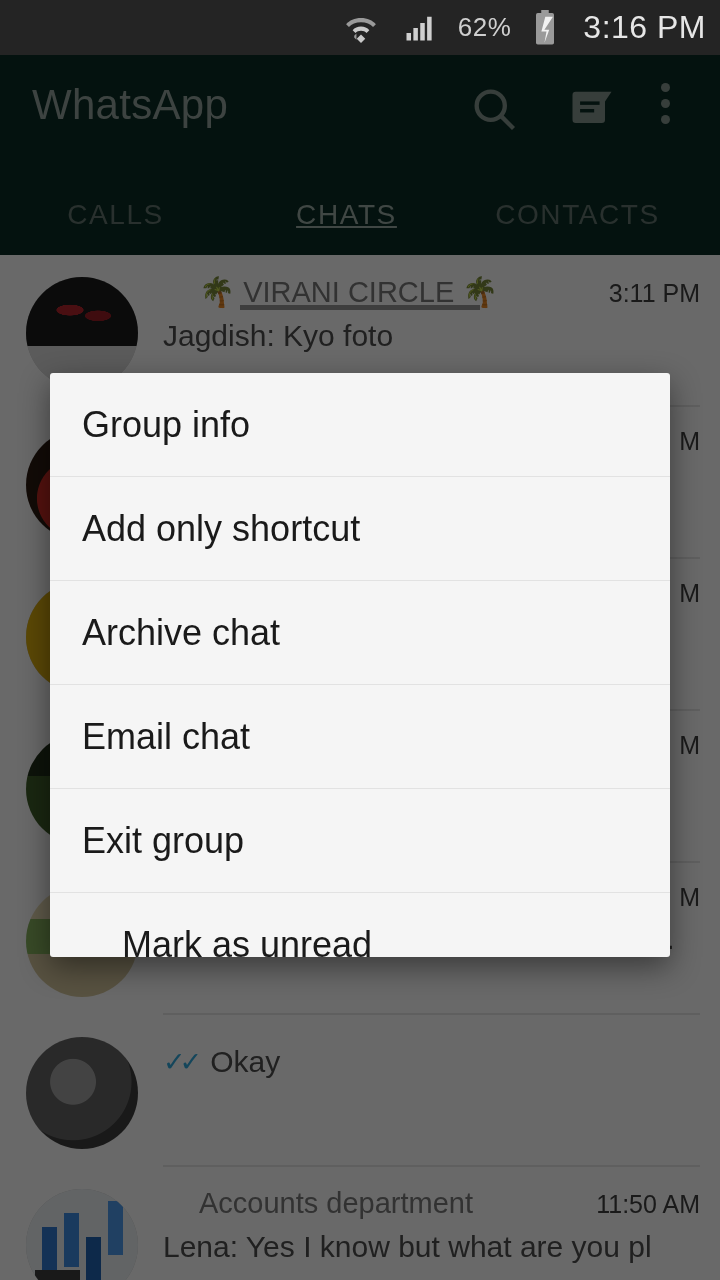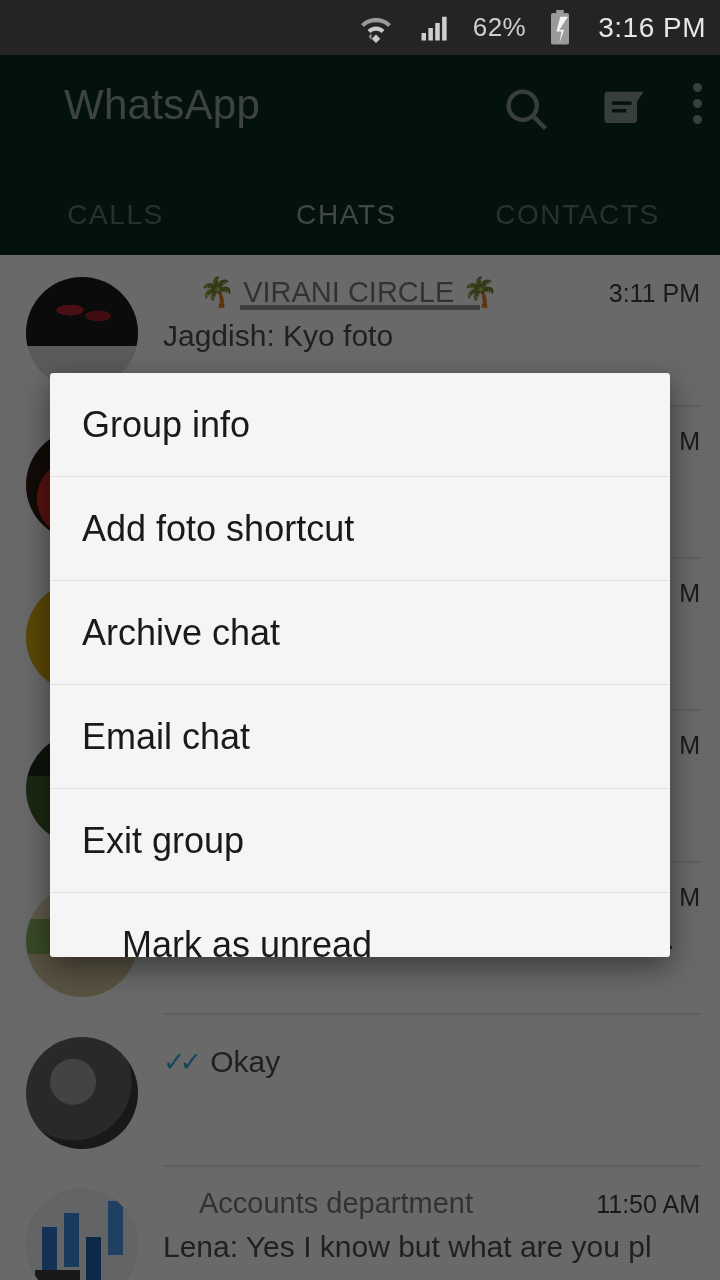--- a/index.html
+++ b/index.html
@@ -12,44 +12,44 @@
   #screen { position:relative; width:720px; height:1280px; overflow:hidden; background:#efefef; }
 
   
   #statusbar{
     position:absolute; top:0; left:0; width:720px; height:55px;
     background:#242424; display:flex; align-items:center; justify-content:flex-end;
     padding-right:14px; gap:22px; z-index:40;
   }
   .sb-icon{ display:flex; align-items:center; }
   .sb-text{ color:#cfcfcf; font-size:26px; letter-spacing:.5px; }
-  #sb-clock{ color:#e6e6e6; font-size:28px; font-weight:400; letter-spacing:.5px; margin-left:4px;}
+  #sb-clock{ color:#e6e6e6; font-size:32px; font-weight:400; letter-spacing:.5px; margin-left:4px;}
 
   
   #appbar{
     position:absolute; top:55px; left:0; width:720px; height:200px;
     background:#0b2b23; z-index:10;
   }
-  #appbar-top{ position:relative; height:105px;margin-left:32px; }
+  #appbar-top{ position:relative; height:105px; }
   #app-title{
     position:absolute; left:32px; top:26px;
     color:#8b9a94; font-size:42px; font-weight:400; letter-spacing:.3px;
   }
   .bar-action{ position:absolute; top:28px; width:52px; height:52px; }
   #search-btn{ left:468px; }
   #newchat-btn{ left:566px; }
   #overflow-btn{ left:655px; width:20px; }
   .dot{ width:9px; height:9px; border-radius:50%; background:#7e8d87; margin:0 auto 7px auto; }
 
   #tabs{ position:absolute; top:120px; left:0; width:693px; height:80px; display:flex; }
   .tab{
     flex:1; display:flex; align-items:center; justify-content:center;
     color:#5d6f69; font-size:28px; letter-spacing:1.6px;
   }
-  .tab.active{ color:#93a29c; }
+  .tab.active{ color:#93a29c;text-decoration:underline; }
   #tab-indicator{
     position:absolute; left:240px; top:250px; width:240px; height:5px; background:#8e8e8e;
   }
 
   
   #chatlist{ position:absolute; top:255px; left:0; width:720px; bottom:0; background:#efefef; z-index:5;}
   .chat-row{ position:relative; height:152px; }
   .avatar{
     position:absolute; left:26px; top:22px; width:112px; height:112px;
     border-radius:50%; overflow:hidden; background:#b9b9b9;
@@ -248,21 +248,21 @@
       <div class="tab active">CHATS</div>
       <div class="tab">CONTACTS</div>
     </div>
     <div id="tab-indicator"></div>
   </div>
 
   <div id="scrim"></div>
 
   <div id="dialog">
     <div class="menu-item">Group info</div>
-    <div class="menu-item">Add foto shortcut</div>
+    <div class="menu-item">Add only shortcut</div>
     <div class="menu-item">Archive chat</div>
     <div class="menu-item">Email chat</div>
     <div class="menu-item">Exit group</div>
     <div class="menu-item">Mark as unread</div>
   </div>
 
   <div id="statusbar">
     <span class="sb-icon">
       <svg width="38" height="34" viewBox="0 0 24 24">
         <path d="M12 5C7.5 5 3.8 6.8 1.5 9.3l2 2C5.3 9.3 8.4 8 12 8s6.7 1.3 8.5 3.3l2-2C20.2 6.8 16.5 5 12 5z" fill="#9a9a9a"></path>

